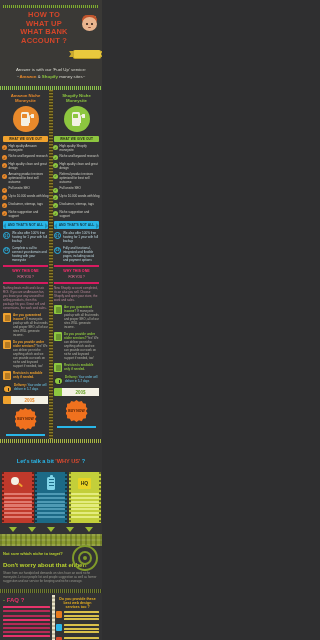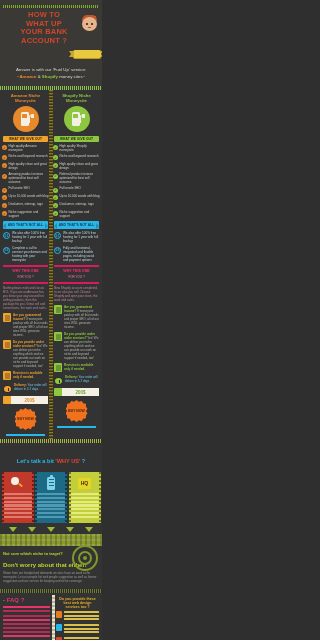--- a/index.html
+++ b/index.html
@@ -227,21 +227,21 @@
 </head>
 <body>
 
 <div class="page">
 
   <div class="header">
     <div class="topline"></div>
     <div class="title">
       <div>HOW TO</div>
       <div>WHAT UP</div>
-      <div>YOUR BANK</div>
+      <div>WHAT BANK</div>
       <div>ACCOUNT ?</div>
     </div>
     <div class="face">
       <div class="qmark">???</div>
       <div class="hair"></div>
       <div class="head"></div>
       <div class="eye l"></div>
       <div class="eye r"></div>
       <div class="mouth"></div>
     </div>

